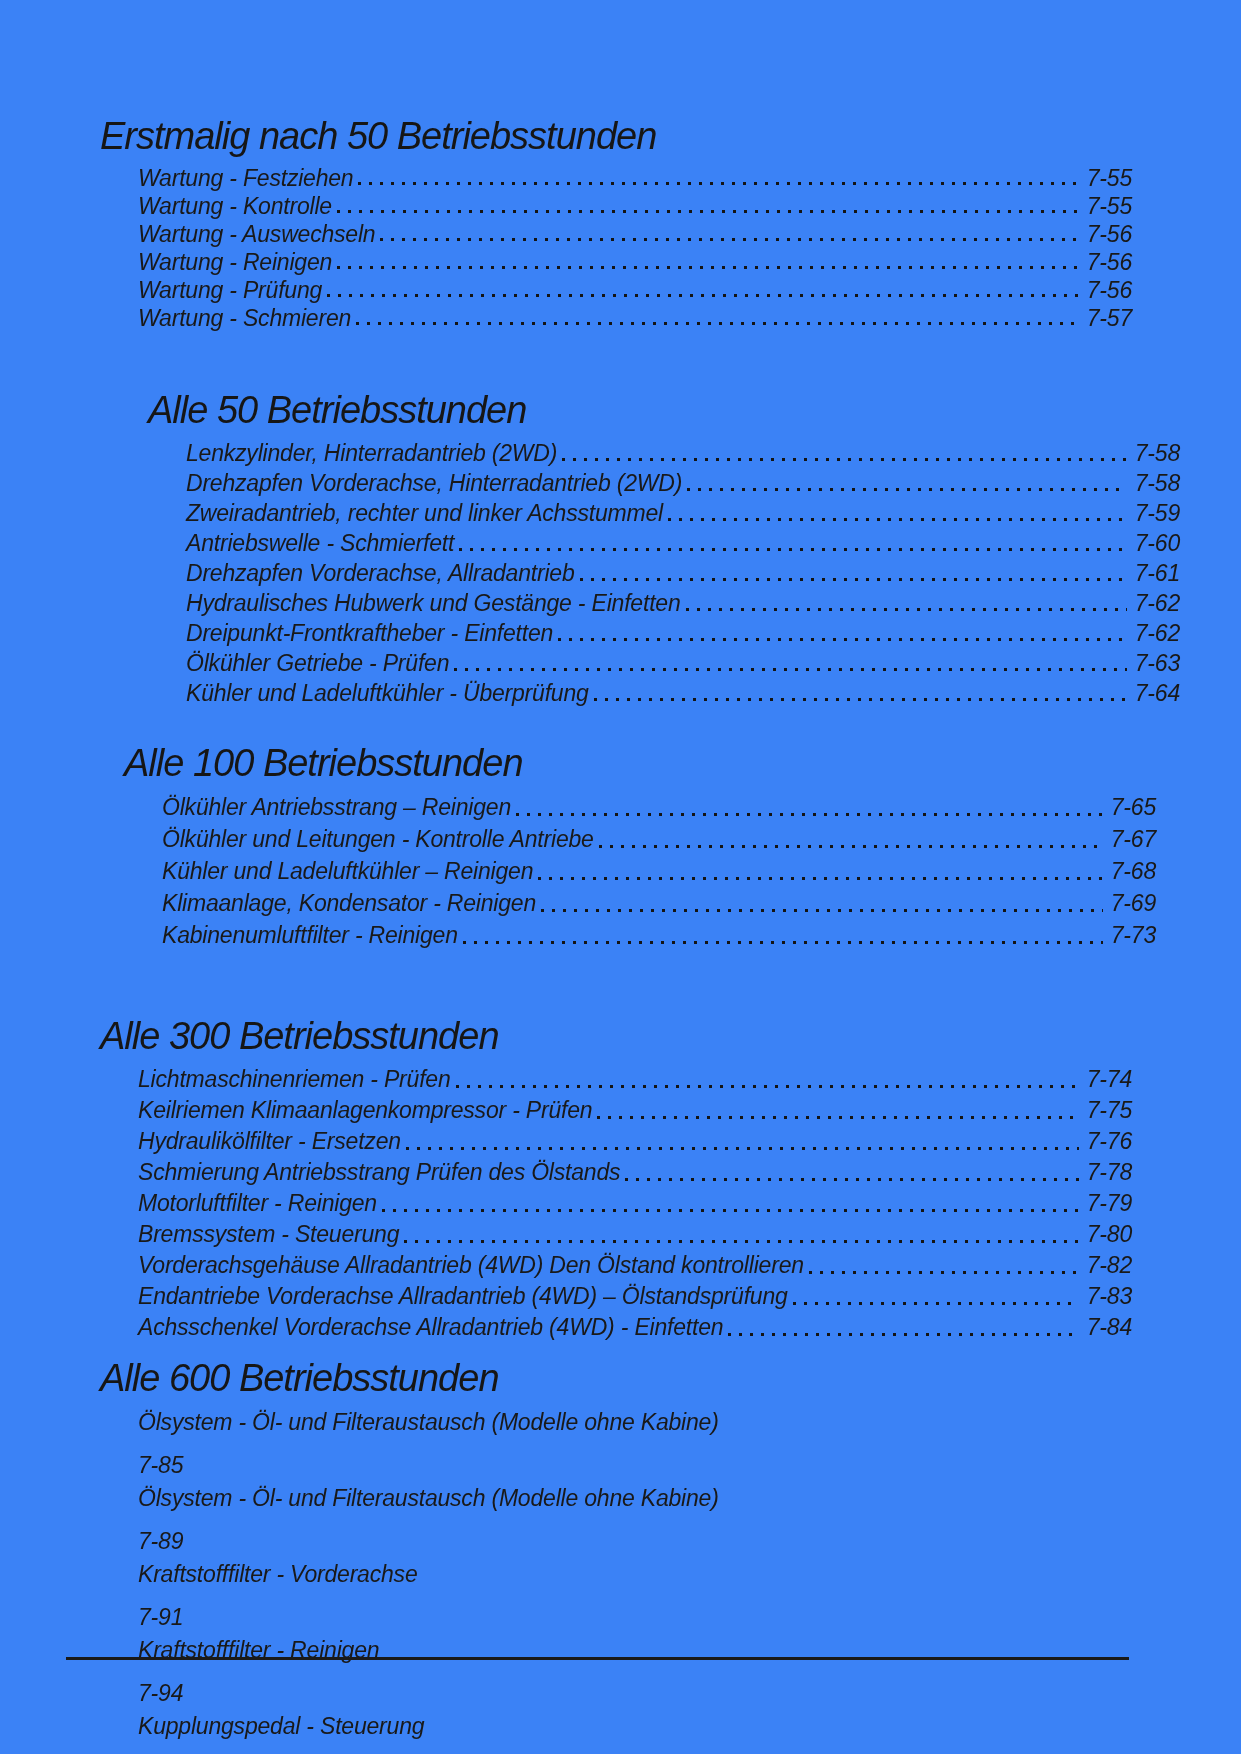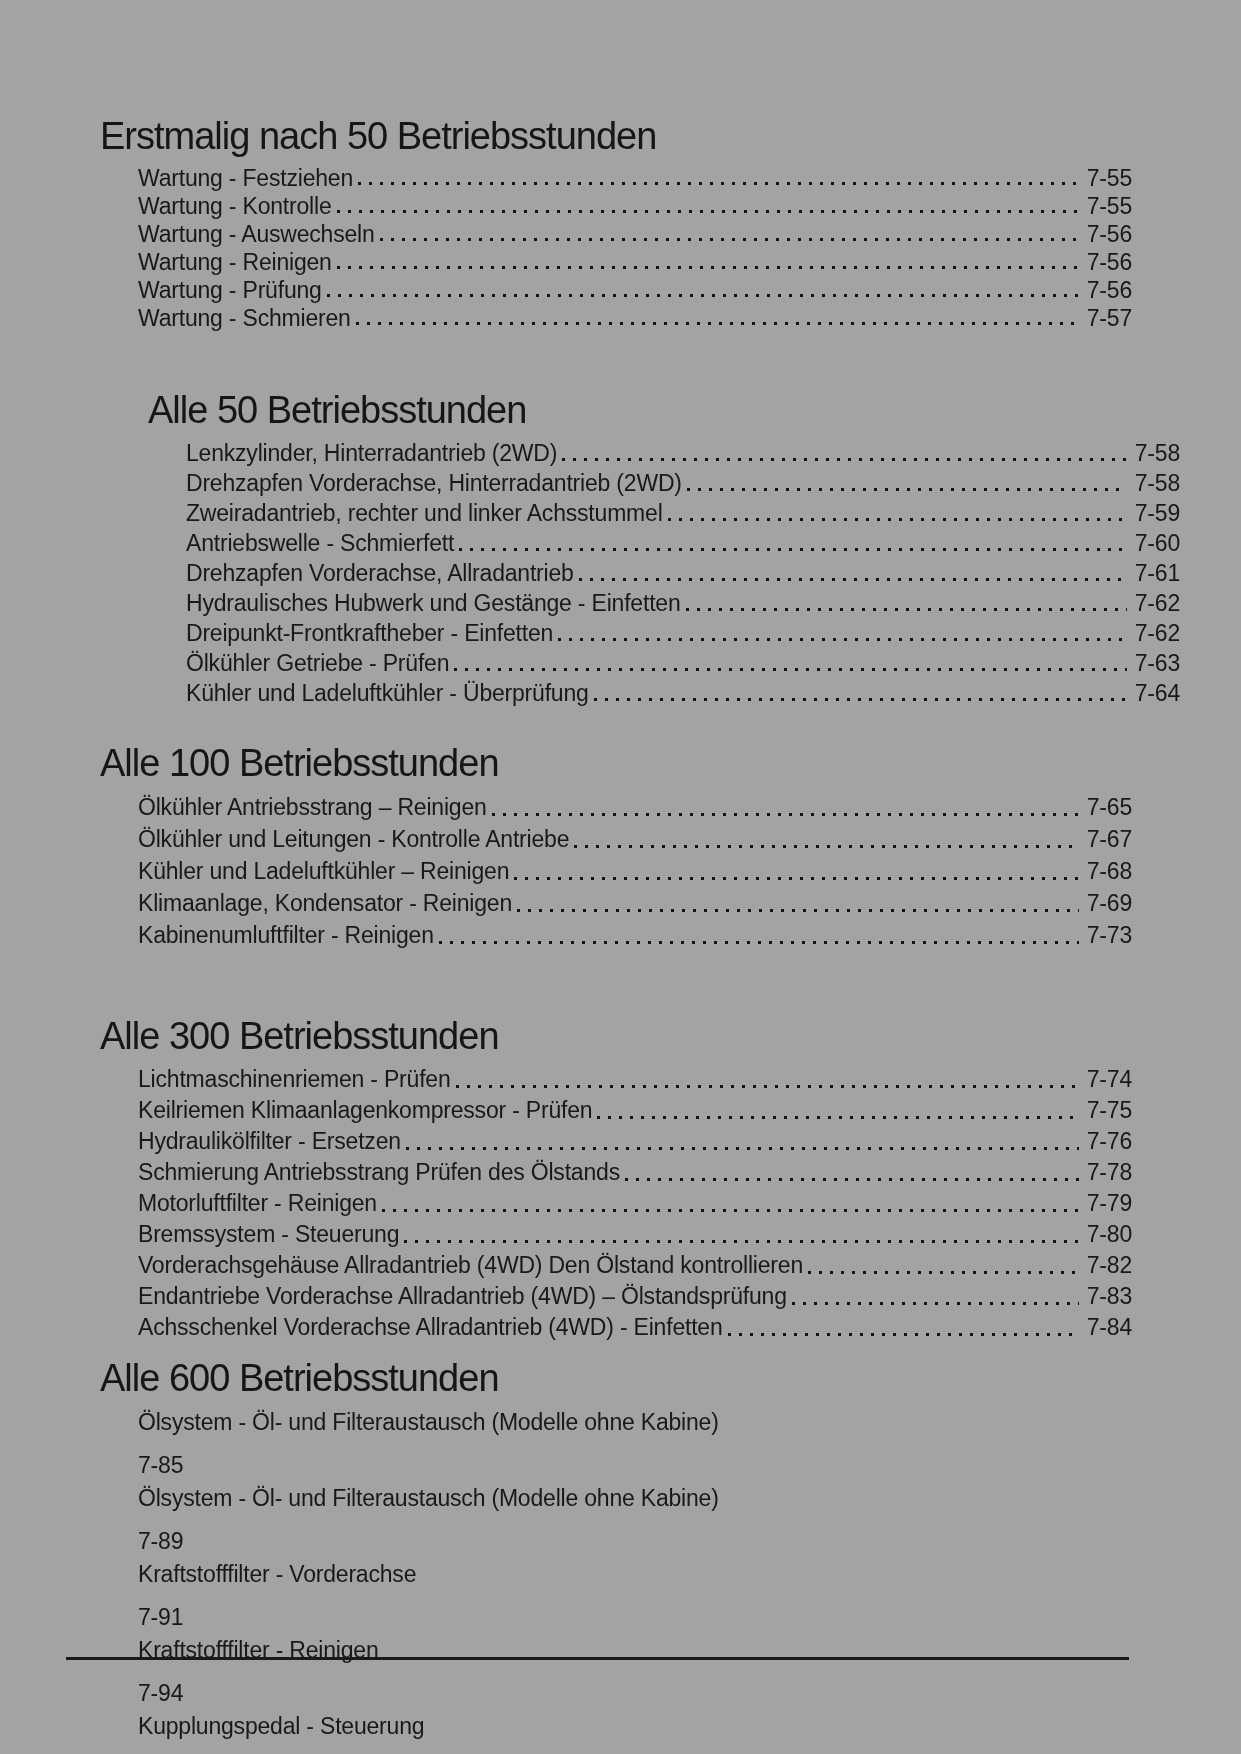--- a/index.html
+++ b/index.html
@@ -4,33 +4,34 @@
 <style>
   html, body {
     margin: 0;
     padding: 0;
     background: #ffffff;
   }
   .page {
     position: relative;
     width: 1241px;
     height: 1754px;
-    background: #a3a3a3;
+    background: #3b82f6;
     color: #111111;
     font-family: "Liberation Sans", sans-serif;
     overflow: hidden;
+    font-style: italic;
   }
   .toc-section {
     position: absolute;
     left: 100px;
     width: 1032px;
   }
   .toc-section.s1 { top: 114px; }
   .toc-section.s2 { top: 388px; margin-left: 48px; }
-  .toc-section.s3 { top: 741px; }
+  .toc-section.s3 { top: 741px; margin-left: 24px; }
   .toc-section.s4 { top: 1014px; }
   .toc-section.s5 { top: 1356px; }
 
   .section-title {
     margin: 0 0 6px 0;
     font-size: 38px;
     font-weight: 400;
     letter-spacing: -1px;
     line-height: 44px;
     color: #161616;

